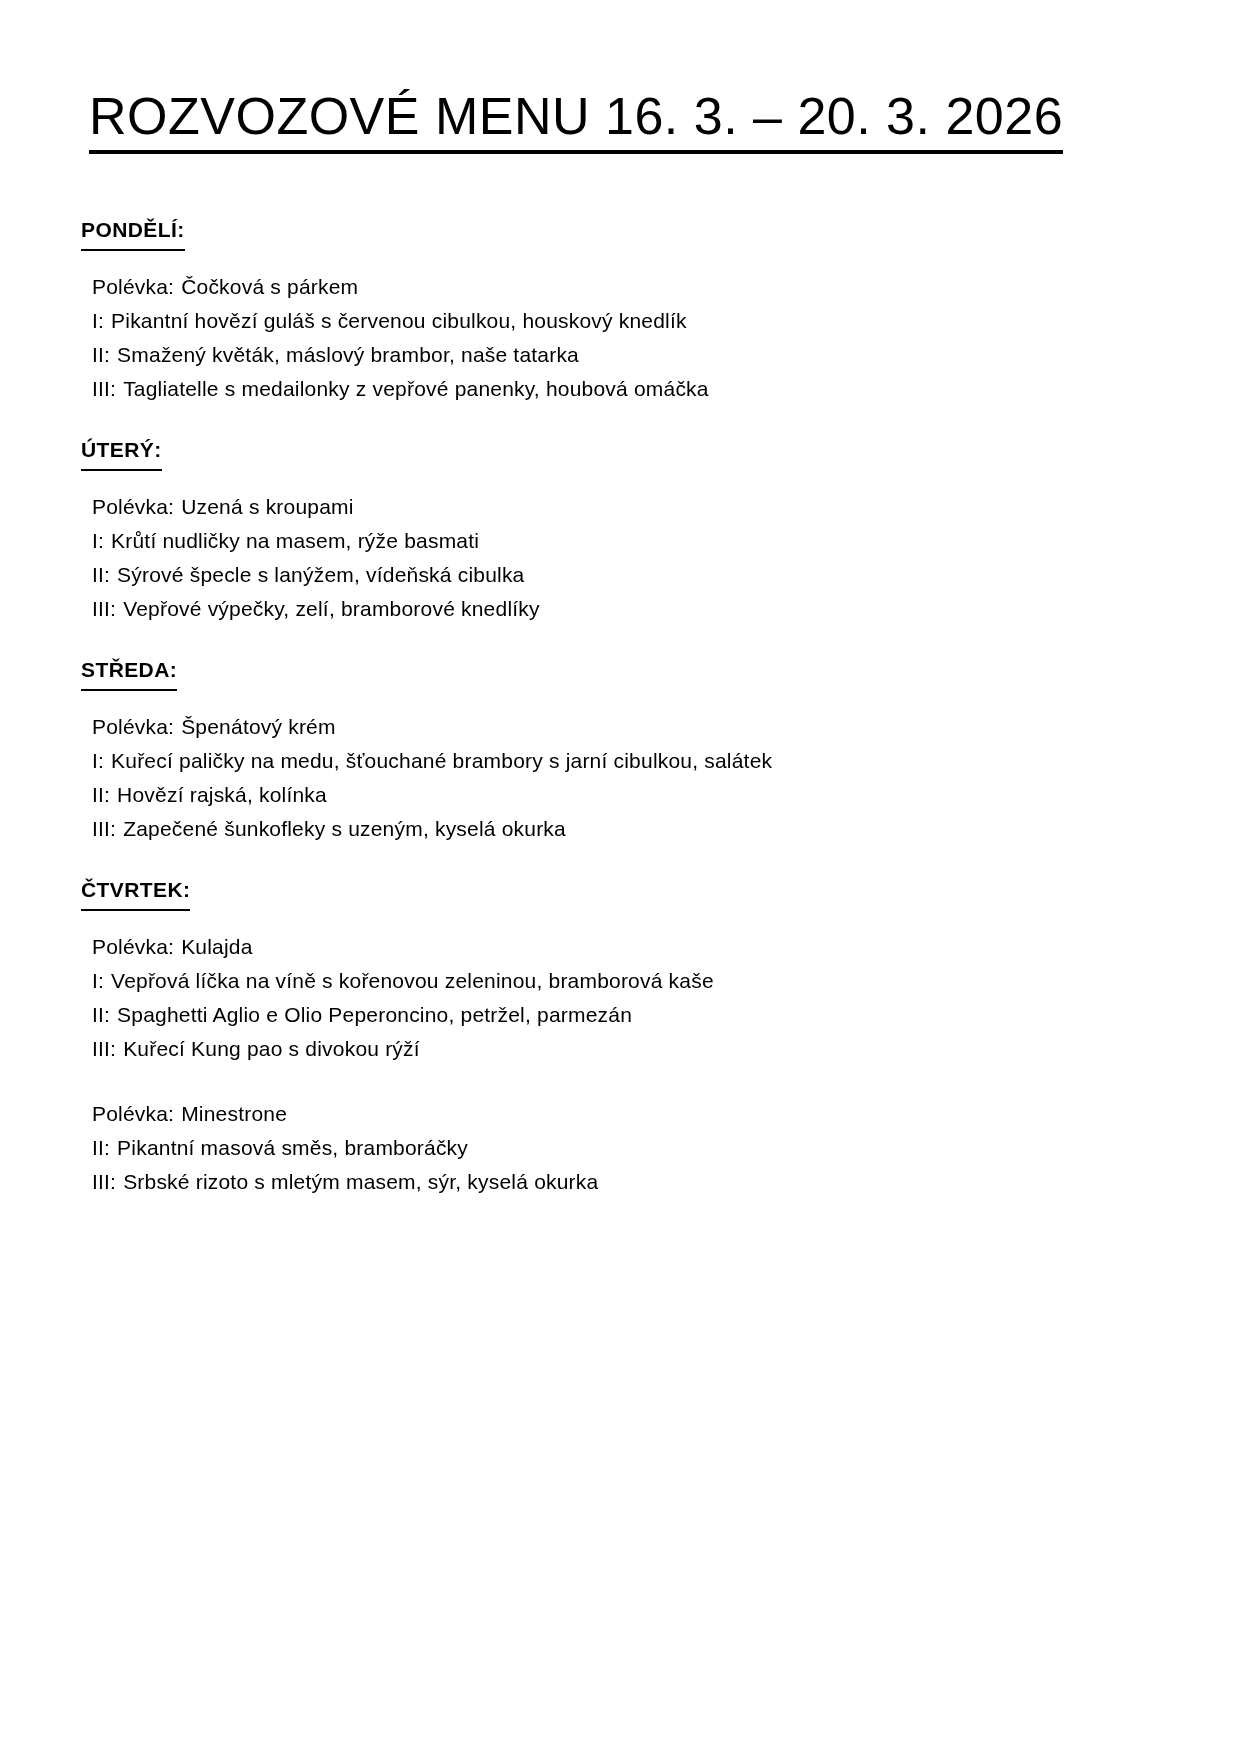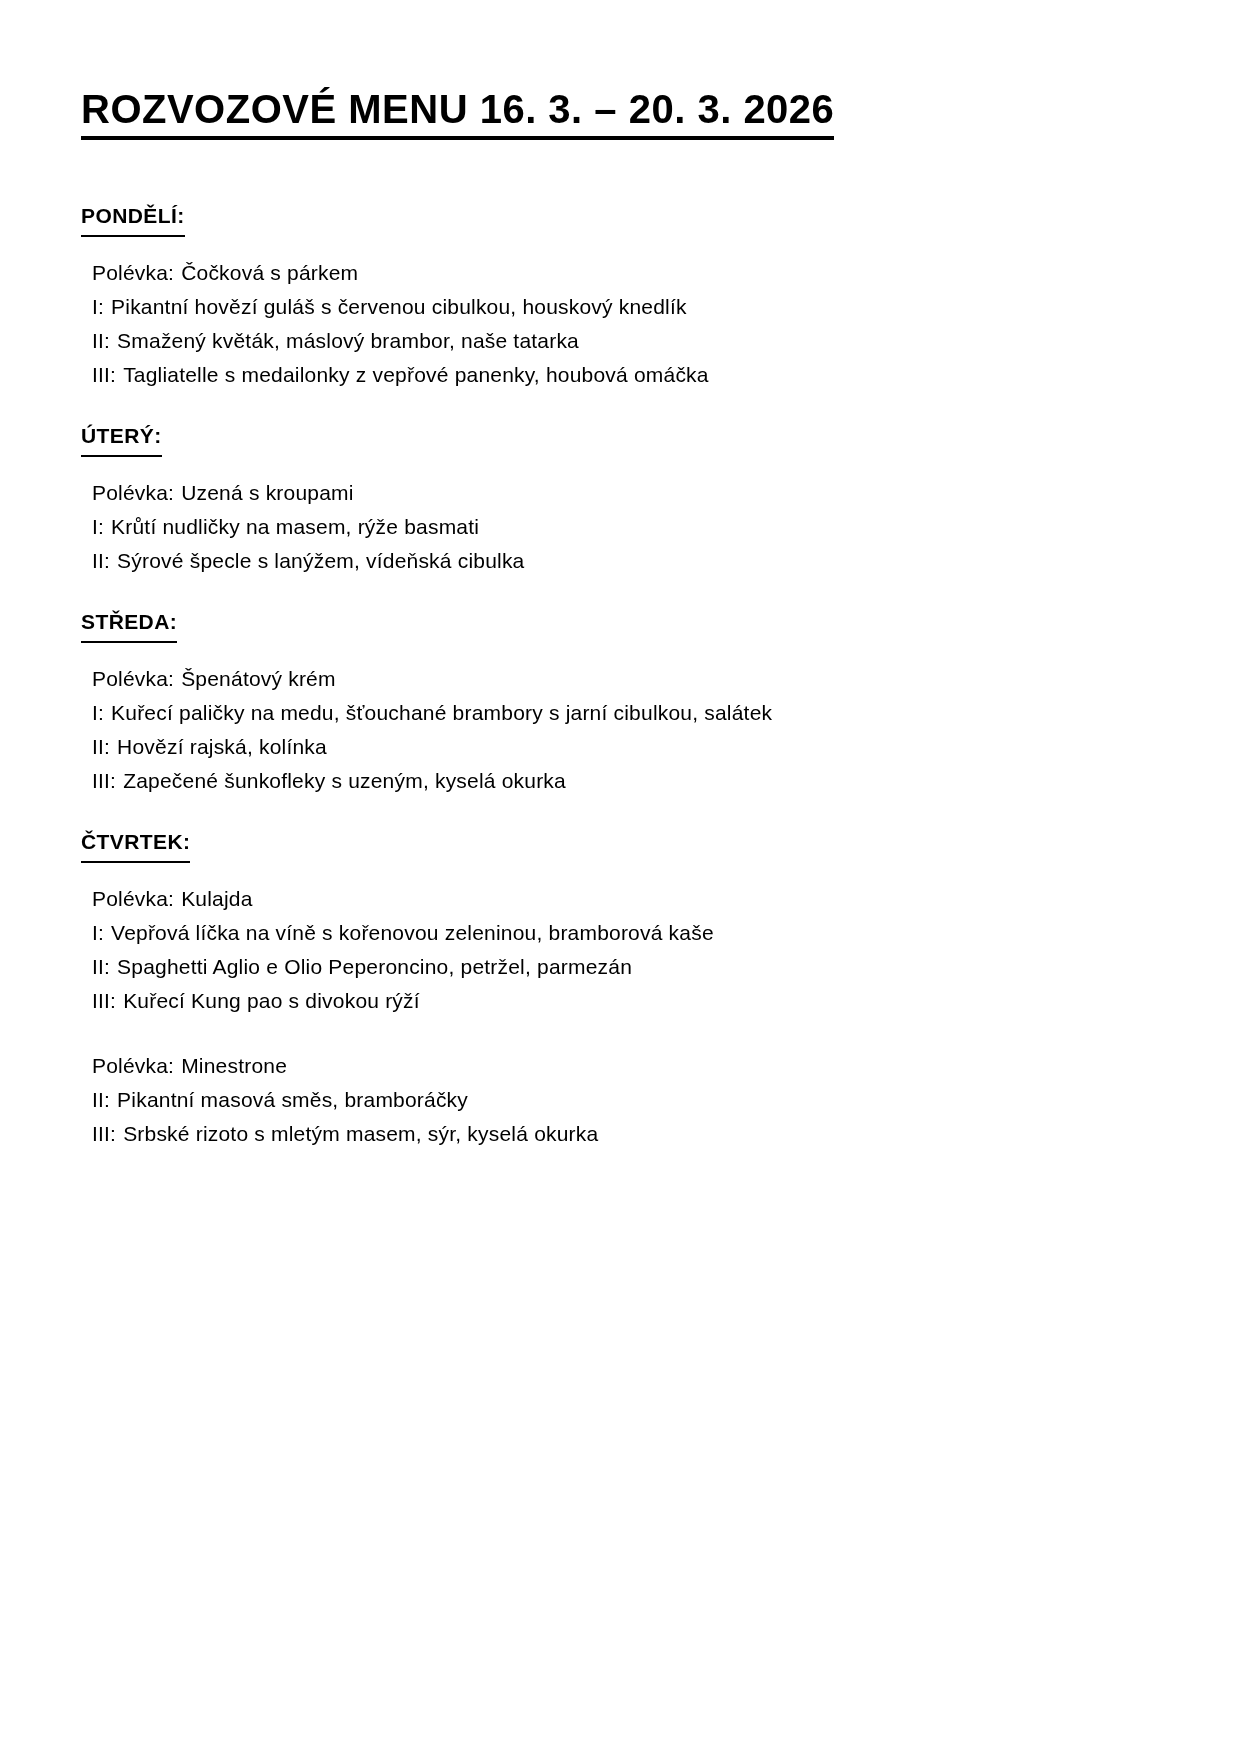--- a/index.html
+++ b/index.html
@@ -14,23 +14,23 @@
     color: #000000;
     overflow: hidden;
   }
   .page {
     box-sizing: border-box;
     width: 1240px;
     height: 1754px;
     padding: 85px 70px 0 81px;
   }
   .title {
-    margin: 0 0 70px 0;
-    font-size: 40px;
-    font-weight: bold;
+    margin: 0 0 70px 8px;
+    font-size: 52px;
+    font-weight: normal;
     letter-spacing: 0.5px;
     line-height: 1.2;
     white-space: nowrap;
   }
   .title .underlined {
     border-bottom: 4px solid #000;
     padding-bottom: 5px;
   }
   .day {
     margin-bottom: 31px;
@@ -72,20 +72,21 @@
     <p class="menu-line"><span class="lbl">I:</span><span>Pikantní hovězí guláš s červenou cibulkou, houskový knedlík</span></p>
     <p class="menu-line"><span class="lbl">II:</span><span>Smažený květák, máslový brambor, naše tatarka</span></p>
     <p class="menu-line"><span class="lbl">III:</span><span>Tagliatelle s medailonky z vepřové panenky, houbová omáčka</span></p>
   </section>
 
   <section class="day">
     <h2 class="day-name"><span class="underlined">ÚTERÝ:</span></h2>
     <p class="menu-line"><span class="lbl">Polévka:</span><span>Uzená s kroupami</span></p>
     <p class="menu-line"><span class="lbl">I:</span><span>Krůtí nudličky na masem, rýže basmati</span></p>
     <p class="menu-line"><span class="lbl">II:</span><span>Sýrové špecle s lanýžem, vídeňská cibulka</span></p>
+    <p class="menu-line"><span class="lbl">III:</span><span>Vepřové výpečky, zelí, bramborové knedlíky</span></p>
   </section>
 
   <section class="day">
     <h2 class="day-name"><span class="underlined">STŘEDA:</span></h2>
     <p class="menu-line"><span class="lbl">Polévka:</span><span>Špenátový krém</span></p>
     <p class="menu-line"><span class="lbl">I:</span><span>Kuřecí paličky na medu, šťouchané brambory s jarní cibulkou, salátek</span></p>
     <p class="menu-line"><span class="lbl">II:</span><span>Hovězí rajská, kolínka</span></p>
     <p class="menu-line"><span class="lbl">III:</span><span>Zapečené šunkofleky s uzeným, kyselá okurka</span></p>
   </section>
 

